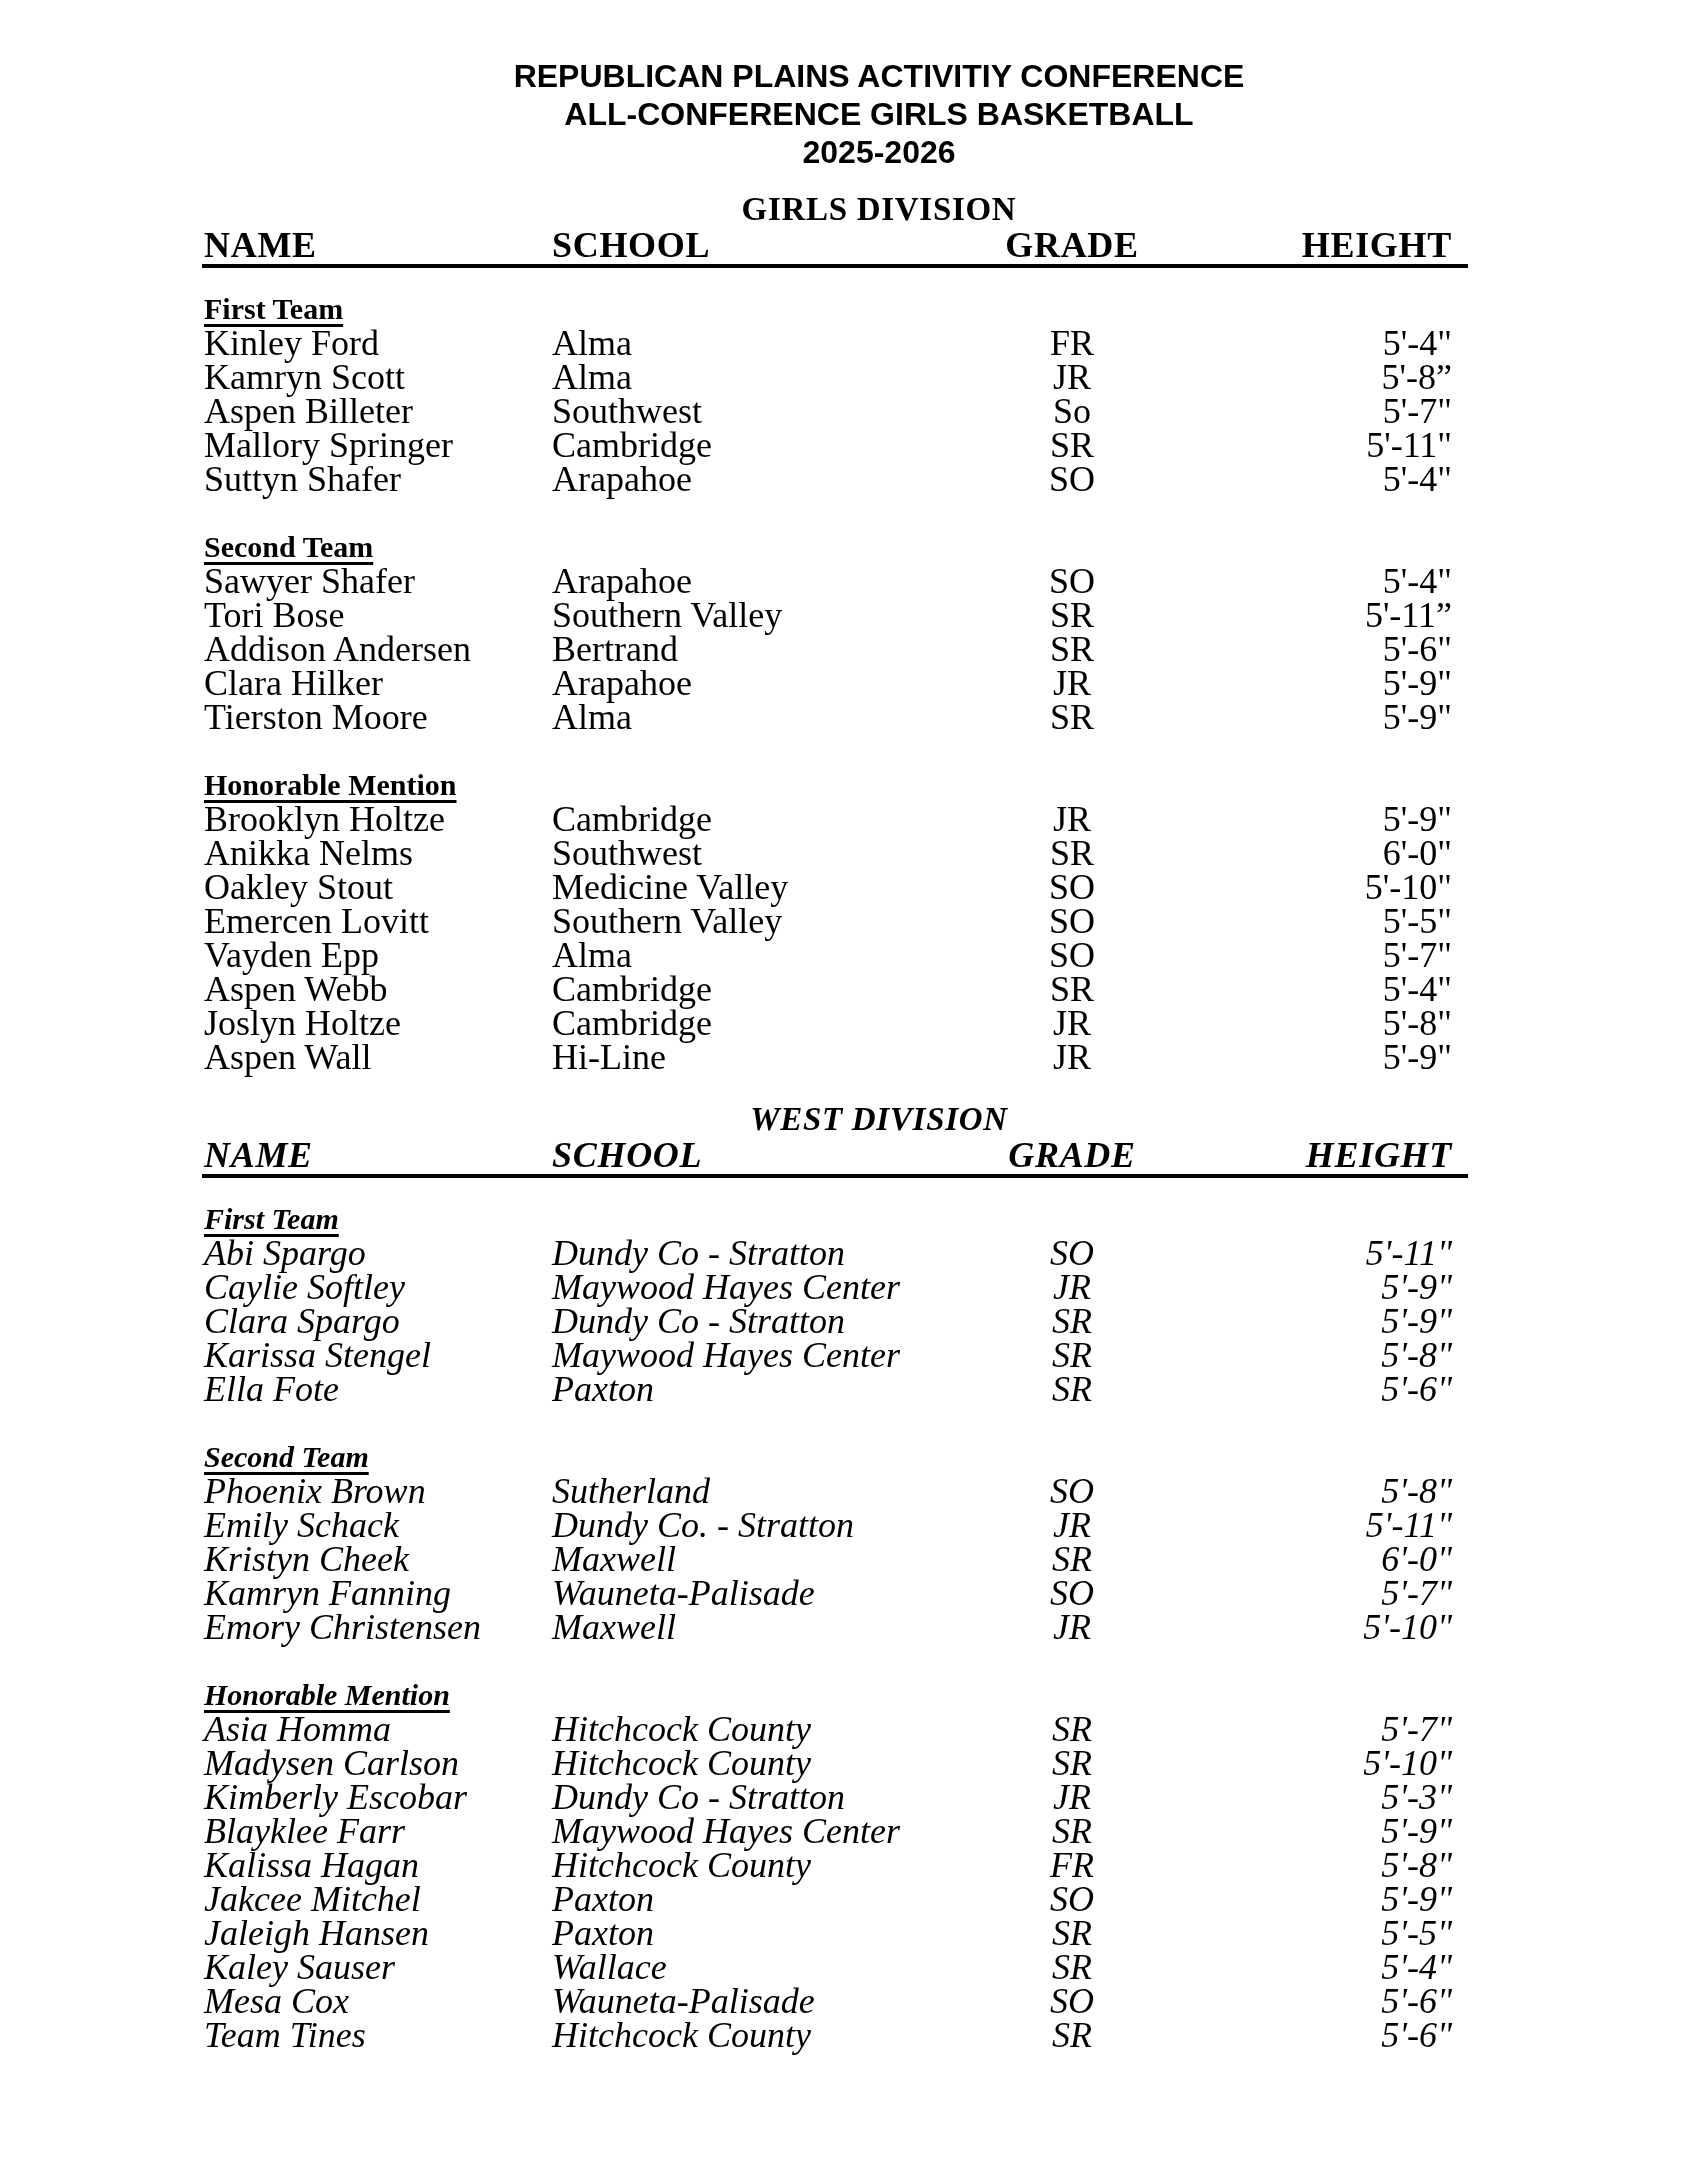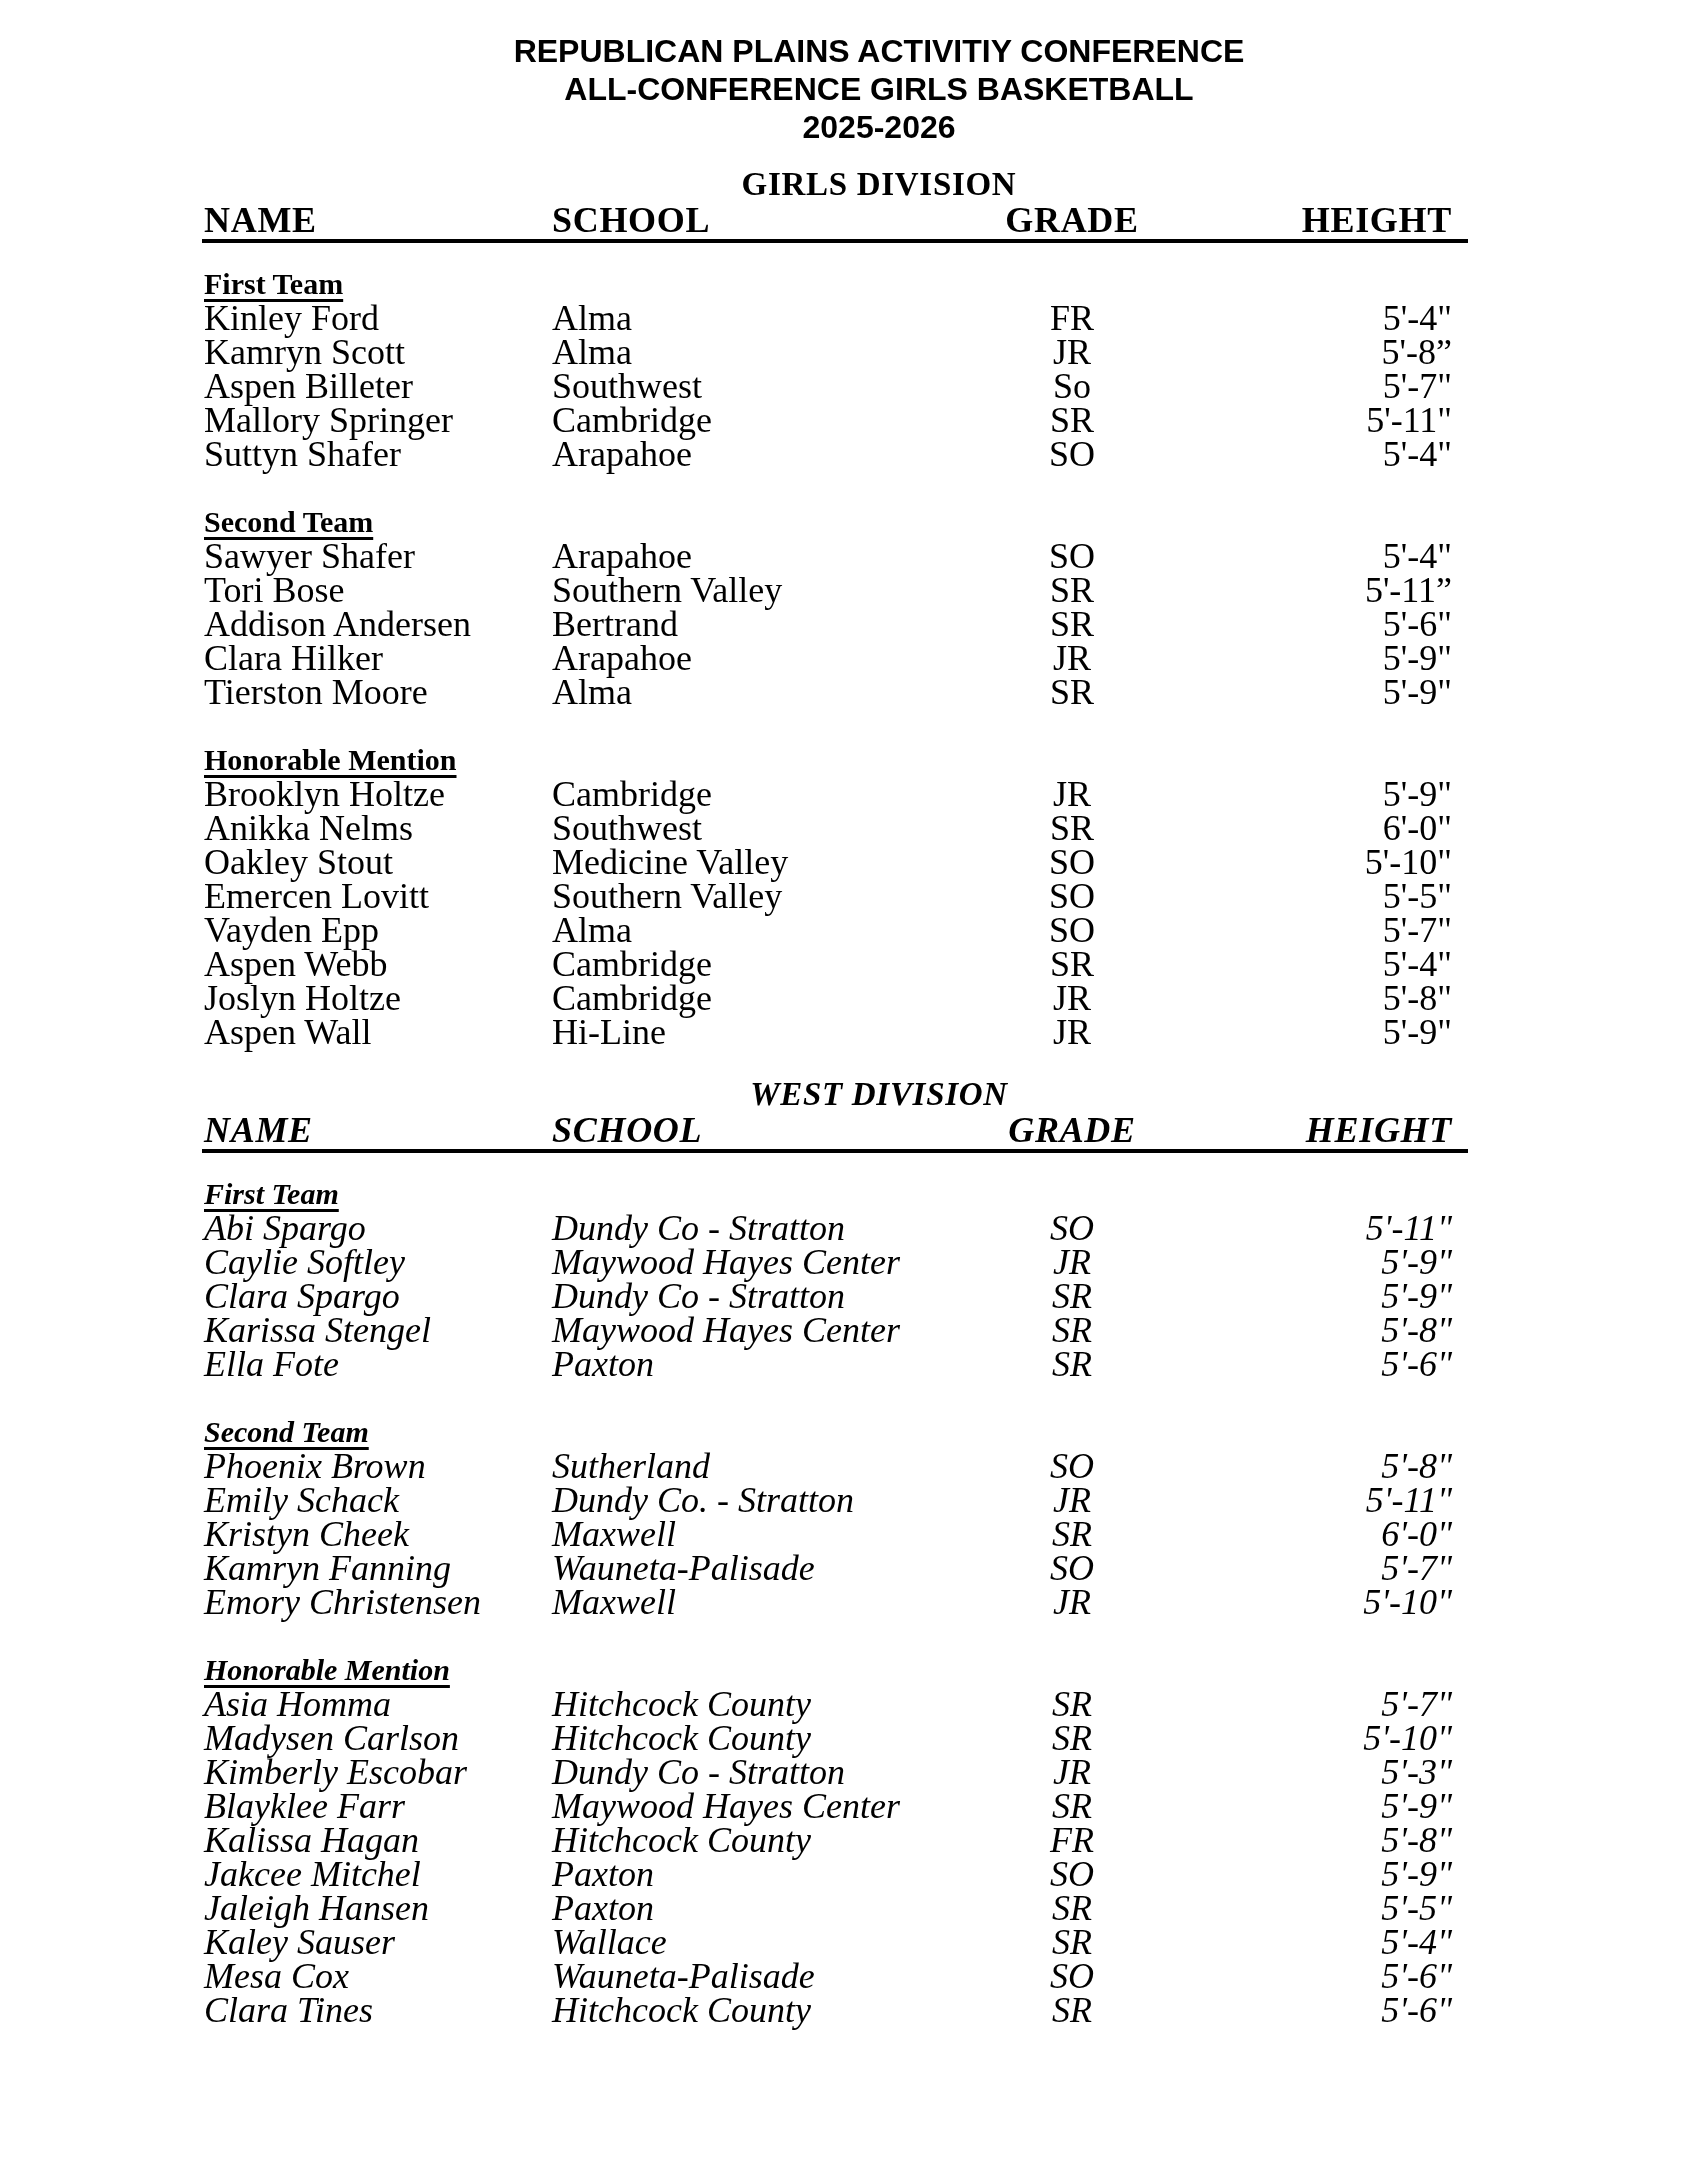--- a/index.html
+++ b/index.html
@@ -6,21 +6,21 @@
   .page {
     position: relative;
     width: 1687px;
     height: 2183px;
     background: #ffffff;
     color: #000000;
     font-family: "Liberation Serif", serif;
     overflow: hidden;
   }
   .doc-header {
-    padding-top: 32px;
+    padding-top: 57px;
   }
   .doc-title-line {
     margin-left: 204px;
     width: 1350px;
     text-align: center;
     font-family: "Liberation Sans", sans-serif;
     font-weight: bold;
     font-size: 32px;
     line-height: 38px;
     letter-spacing: 0px;
@@ -390,21 +390,21 @@
     </div>
 
     <div class="linegrid player-row">
       <span class="c1">Mesa Cox</span>
       <span class="c2">Wauneta-Palisade</span>
       <span class="c3">SO</span>
       <span class="c4">5'-6"</span>
     </div>
 
     <div class="linegrid player-row">
-      <span class="c1">Clara Tines</span>
+      <span class="c1">Team Tines</span>
       <span class="c2">Hitchcock County</span>
       <span class="c3">SR</span>
       <span class="c4">5'-6"</span>
     </div>
   </div>
     </div>
   </div>
     </section>
   </div>
 

